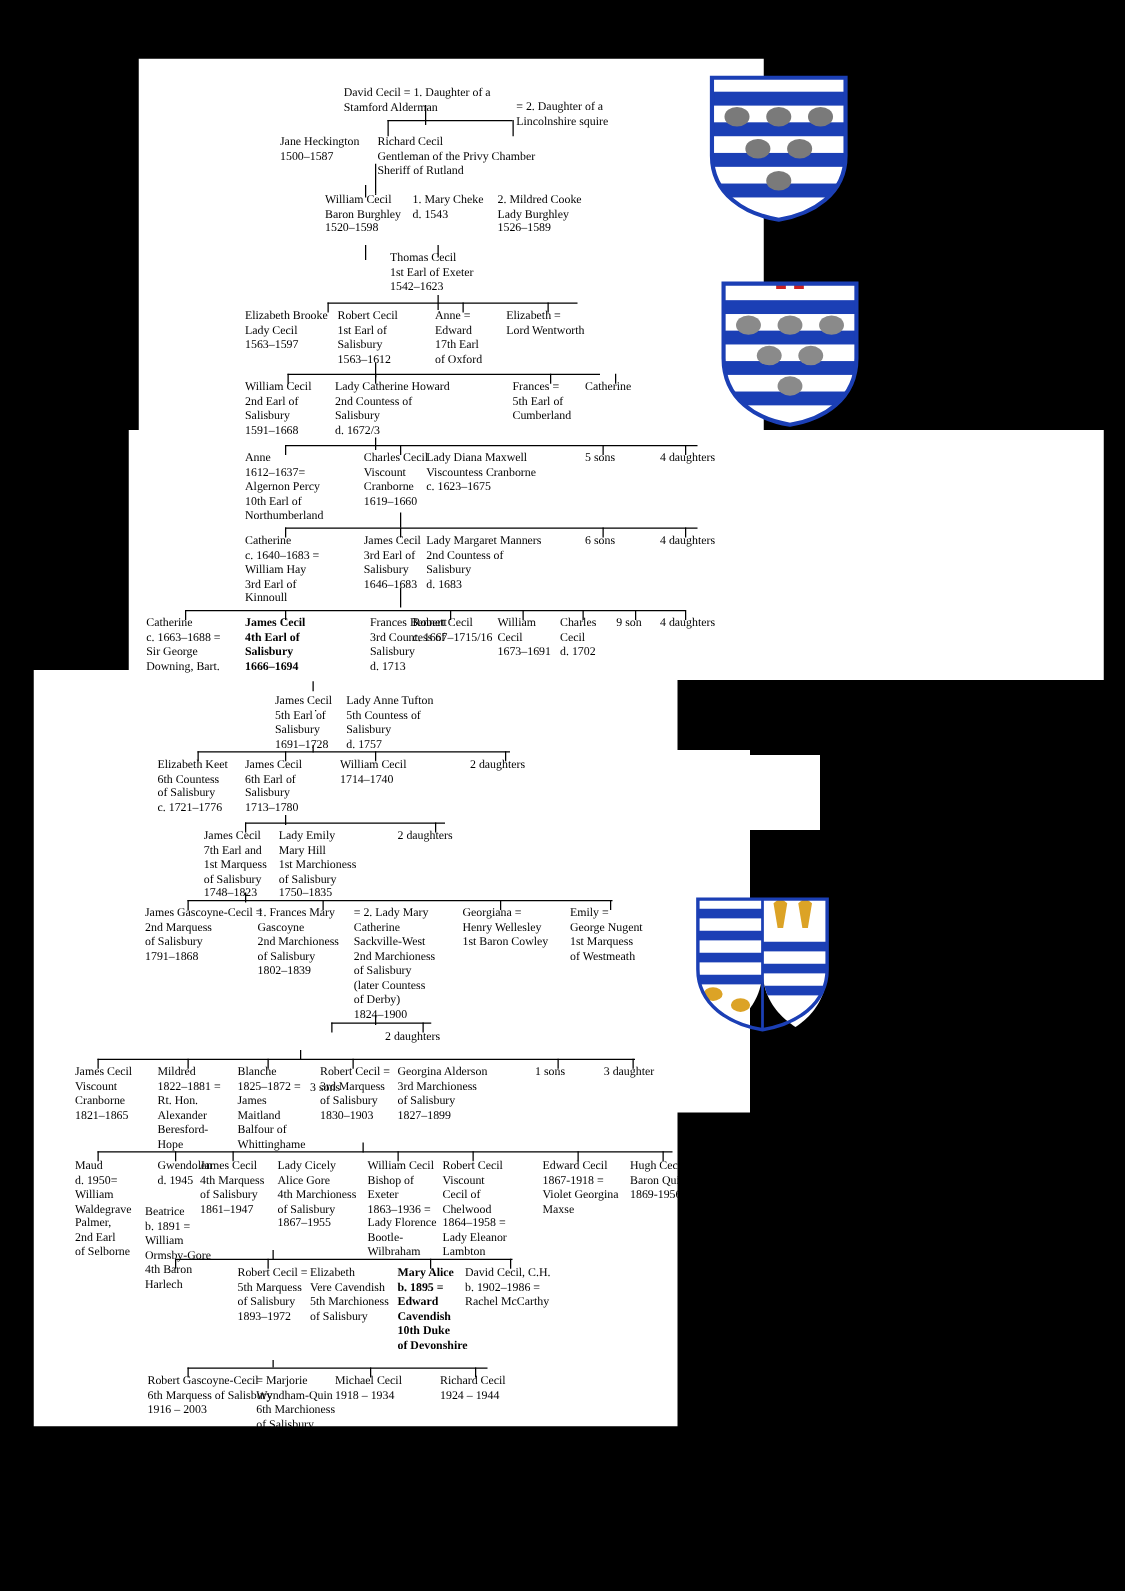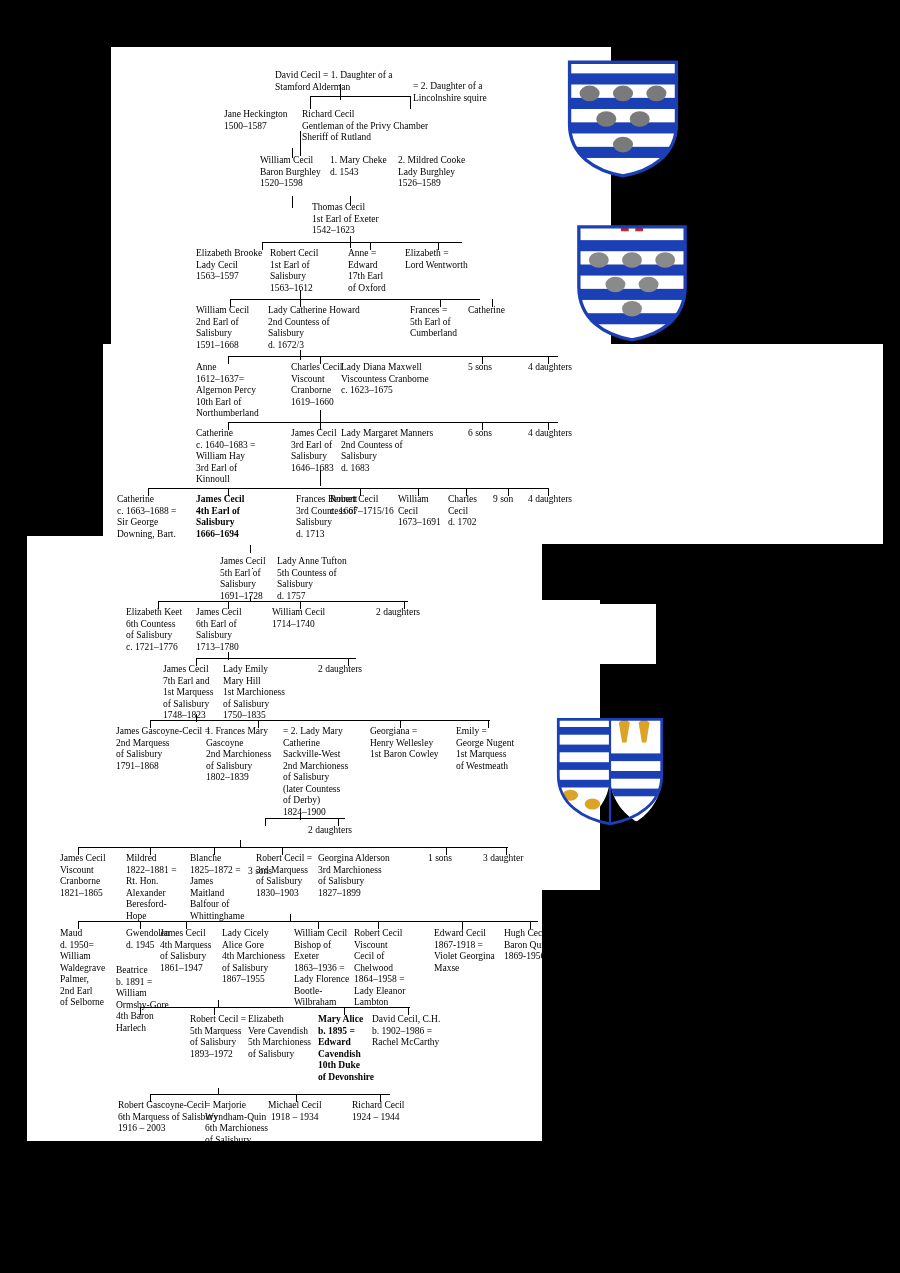--- a/index.html
+++ b/index.html
@@ -85,21 +85,21 @@
     <div class="node" style="left: 354px; top: 928px;">Robert Cecil<br>Viscount<br>Cecil of<br>Chelwood<br>1864–1958 =<br>Lady Eleanor<br>Lambton</div>
     <div class="node" style="left: 434px; top: 928px;">Edward Cecil<br>1867-1918 =<br>Violet Georgina<br>Maxse</div>
     <div class="node" style="left: 504px; top: 928px;">Hugh Cecil<br>Baron Quickswood<br>1869-1956</div>
     <div class="node" style="left: 116px; top: 965px;">Beatrice<br>b. 1891 =<br>William<br>Ormsby-Gore<br>4th Baron<br>Harlech</div>
     <div class="node" style="left: 190px; top: 1014px;">Robert Cecil =<br>5th Marquess<br>of Salisbury<br>1893–1972</div>
     <div class="node" style="left: 248px; top: 1014px;">Elizabeth<br>Vere Cavendish<br>5th Marchioness<br>of Salisbury</div>
     <div class="node" style="left: 318px; top: 1014px; font-weight: bold;">Mary Alice<br>b. 1895 =<br>Edward<br>Cavendish<br>10th Duke<br>of Devonshire</div>
     <div class="node" style="left: 372px; top: 1014px;">David Cecil, C.H.<br>b. 1902–1986 =<br>Rachel McCarthy</div>
     <div class="node" style="left: 118px; top: 1100px;">Robert Gascoyne-Cecil<br>6th Marquess of Salisbury<br>1916 – 2003</div>
     <div class="node" style="left: 205px; top: 1100px;">= Marjorie<br>Wyndham-Quin<br>6th Marchioness<br>of Salisbury</div>
-    <div class="node" style="left: 268px; top: 1100px; text-align: center;">Michael Cecil<br>1918 – 1934</div>
+    <div class="node" style="left: 268px; top: 1100px;">Michael Cecil<br>1918 – 1934</div>
     <div class="node" style="left: 352px; top: 1100px;">Richard Cecil<br>1924 – 1944</div>
   </div>
 <div id="lines">
     <div class="vl" style="height: 16px; left: 340px; top: 84px;"></div>
     <div class="hl" style="width: 100px; left: 310px; top: 96px;"></div>
     <div class="vl" style="height: 13px; left: 310px; top: 96px;"></div>
     <div class="vl" style="height: 13px; left: 410px; top: 96px;"></div>
     <div class="vl" style="height: 24px; left: 300px; top: 131px;"></div>
     <div class="hl" style="width: 1px; left: 300px; top: 155px;"></div>
     <div class="vl" style="height: 10px; left: 292px; top: 148px;"></div>

